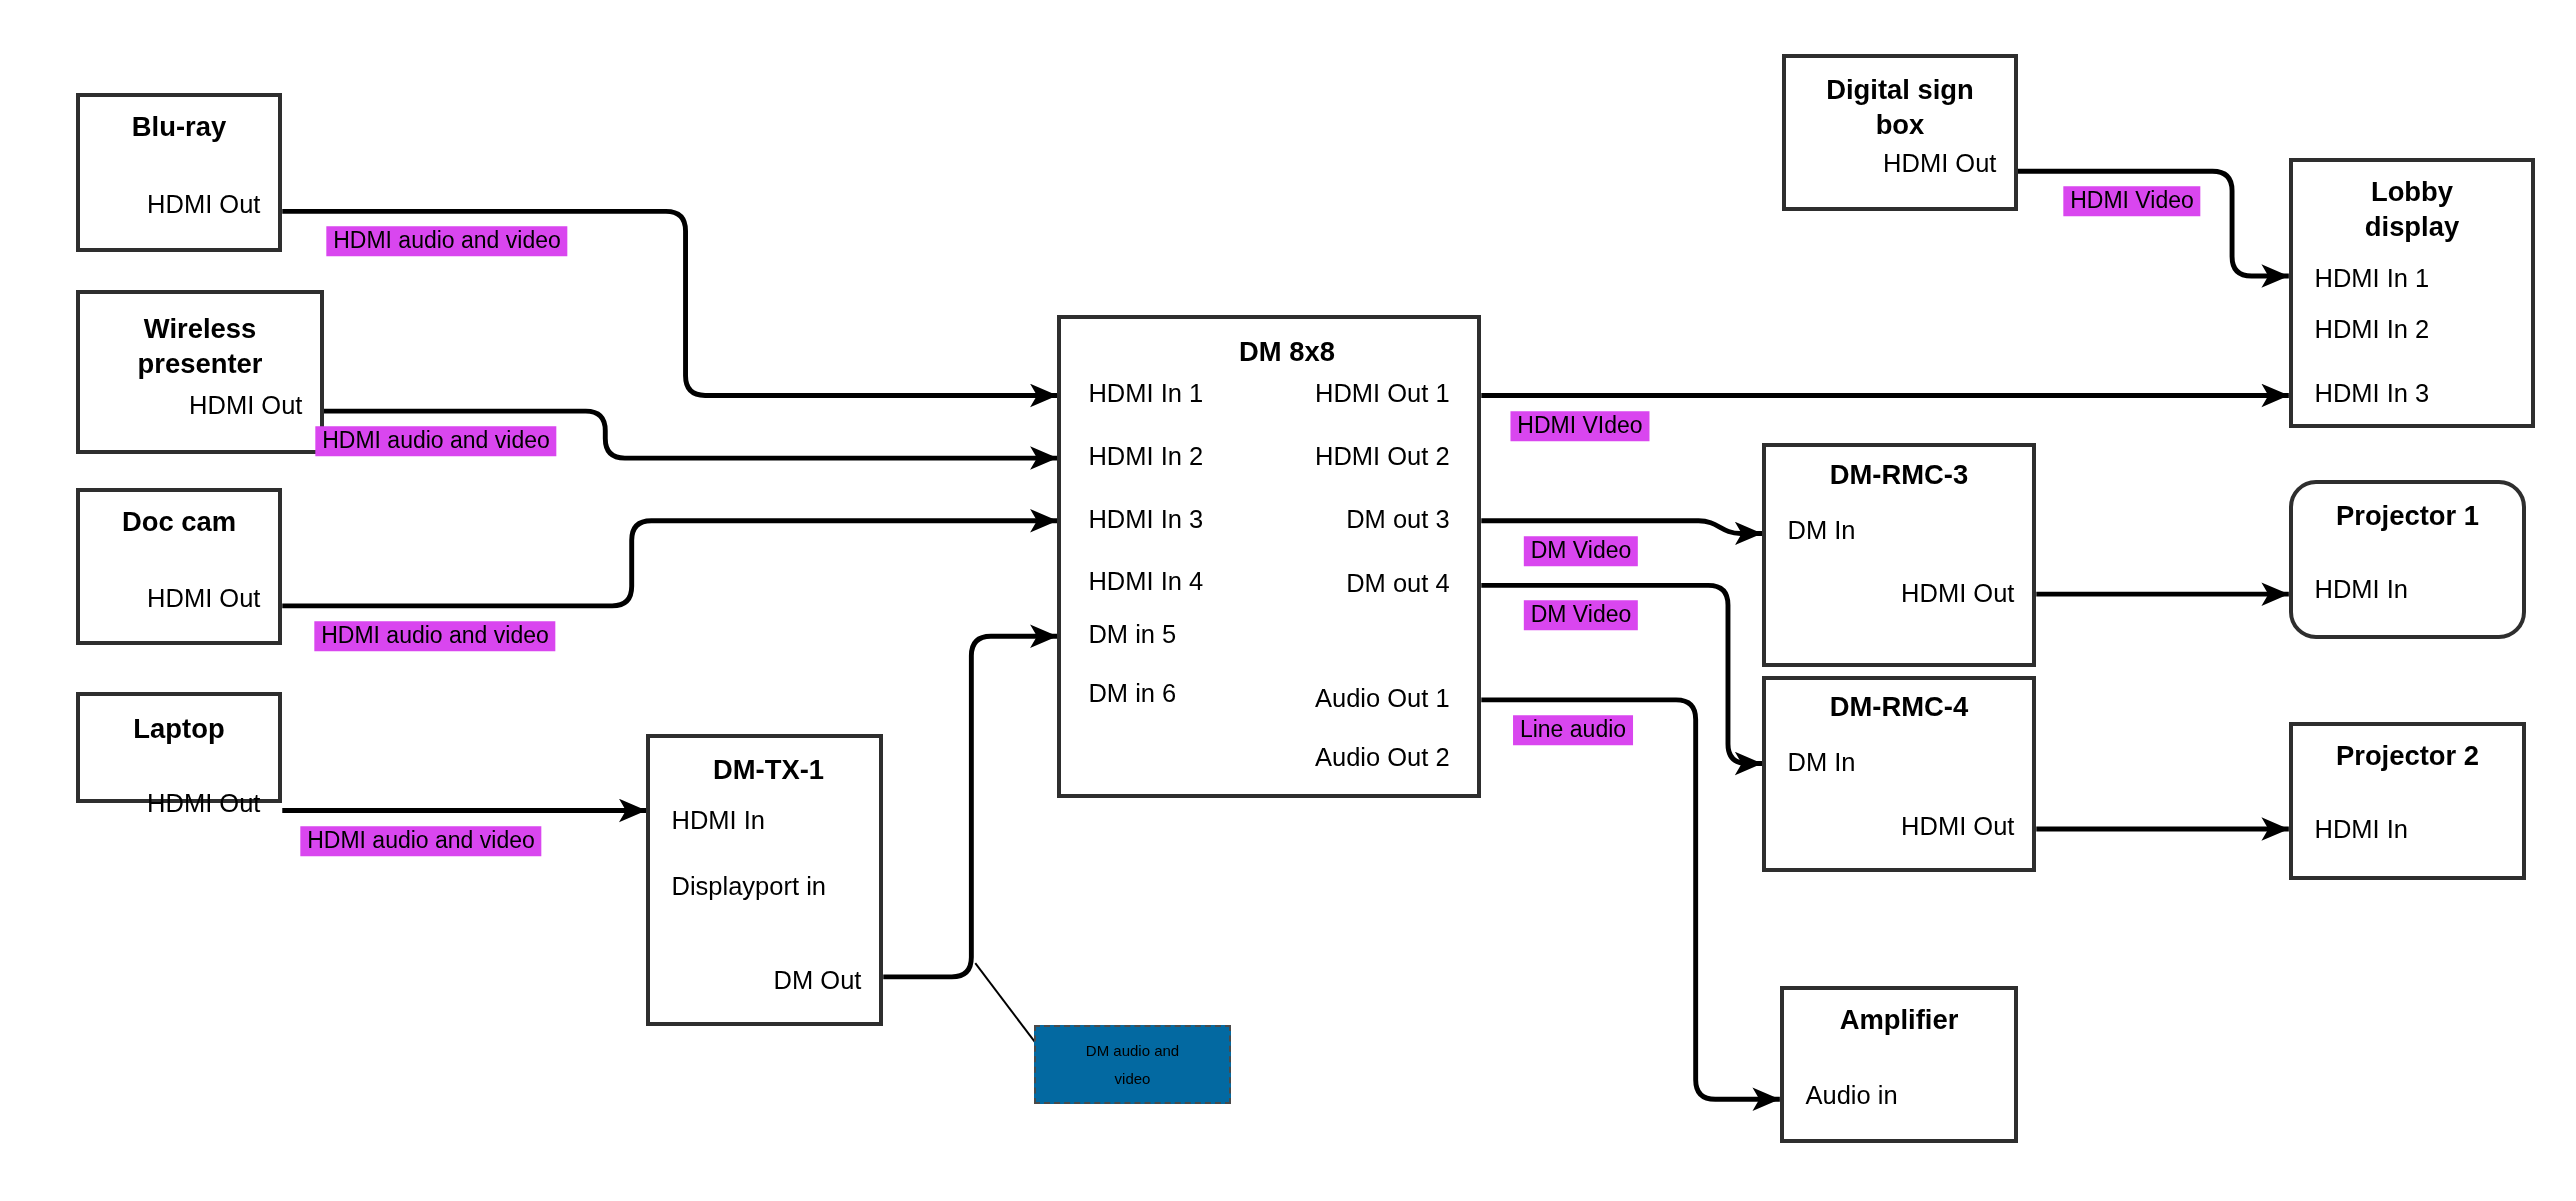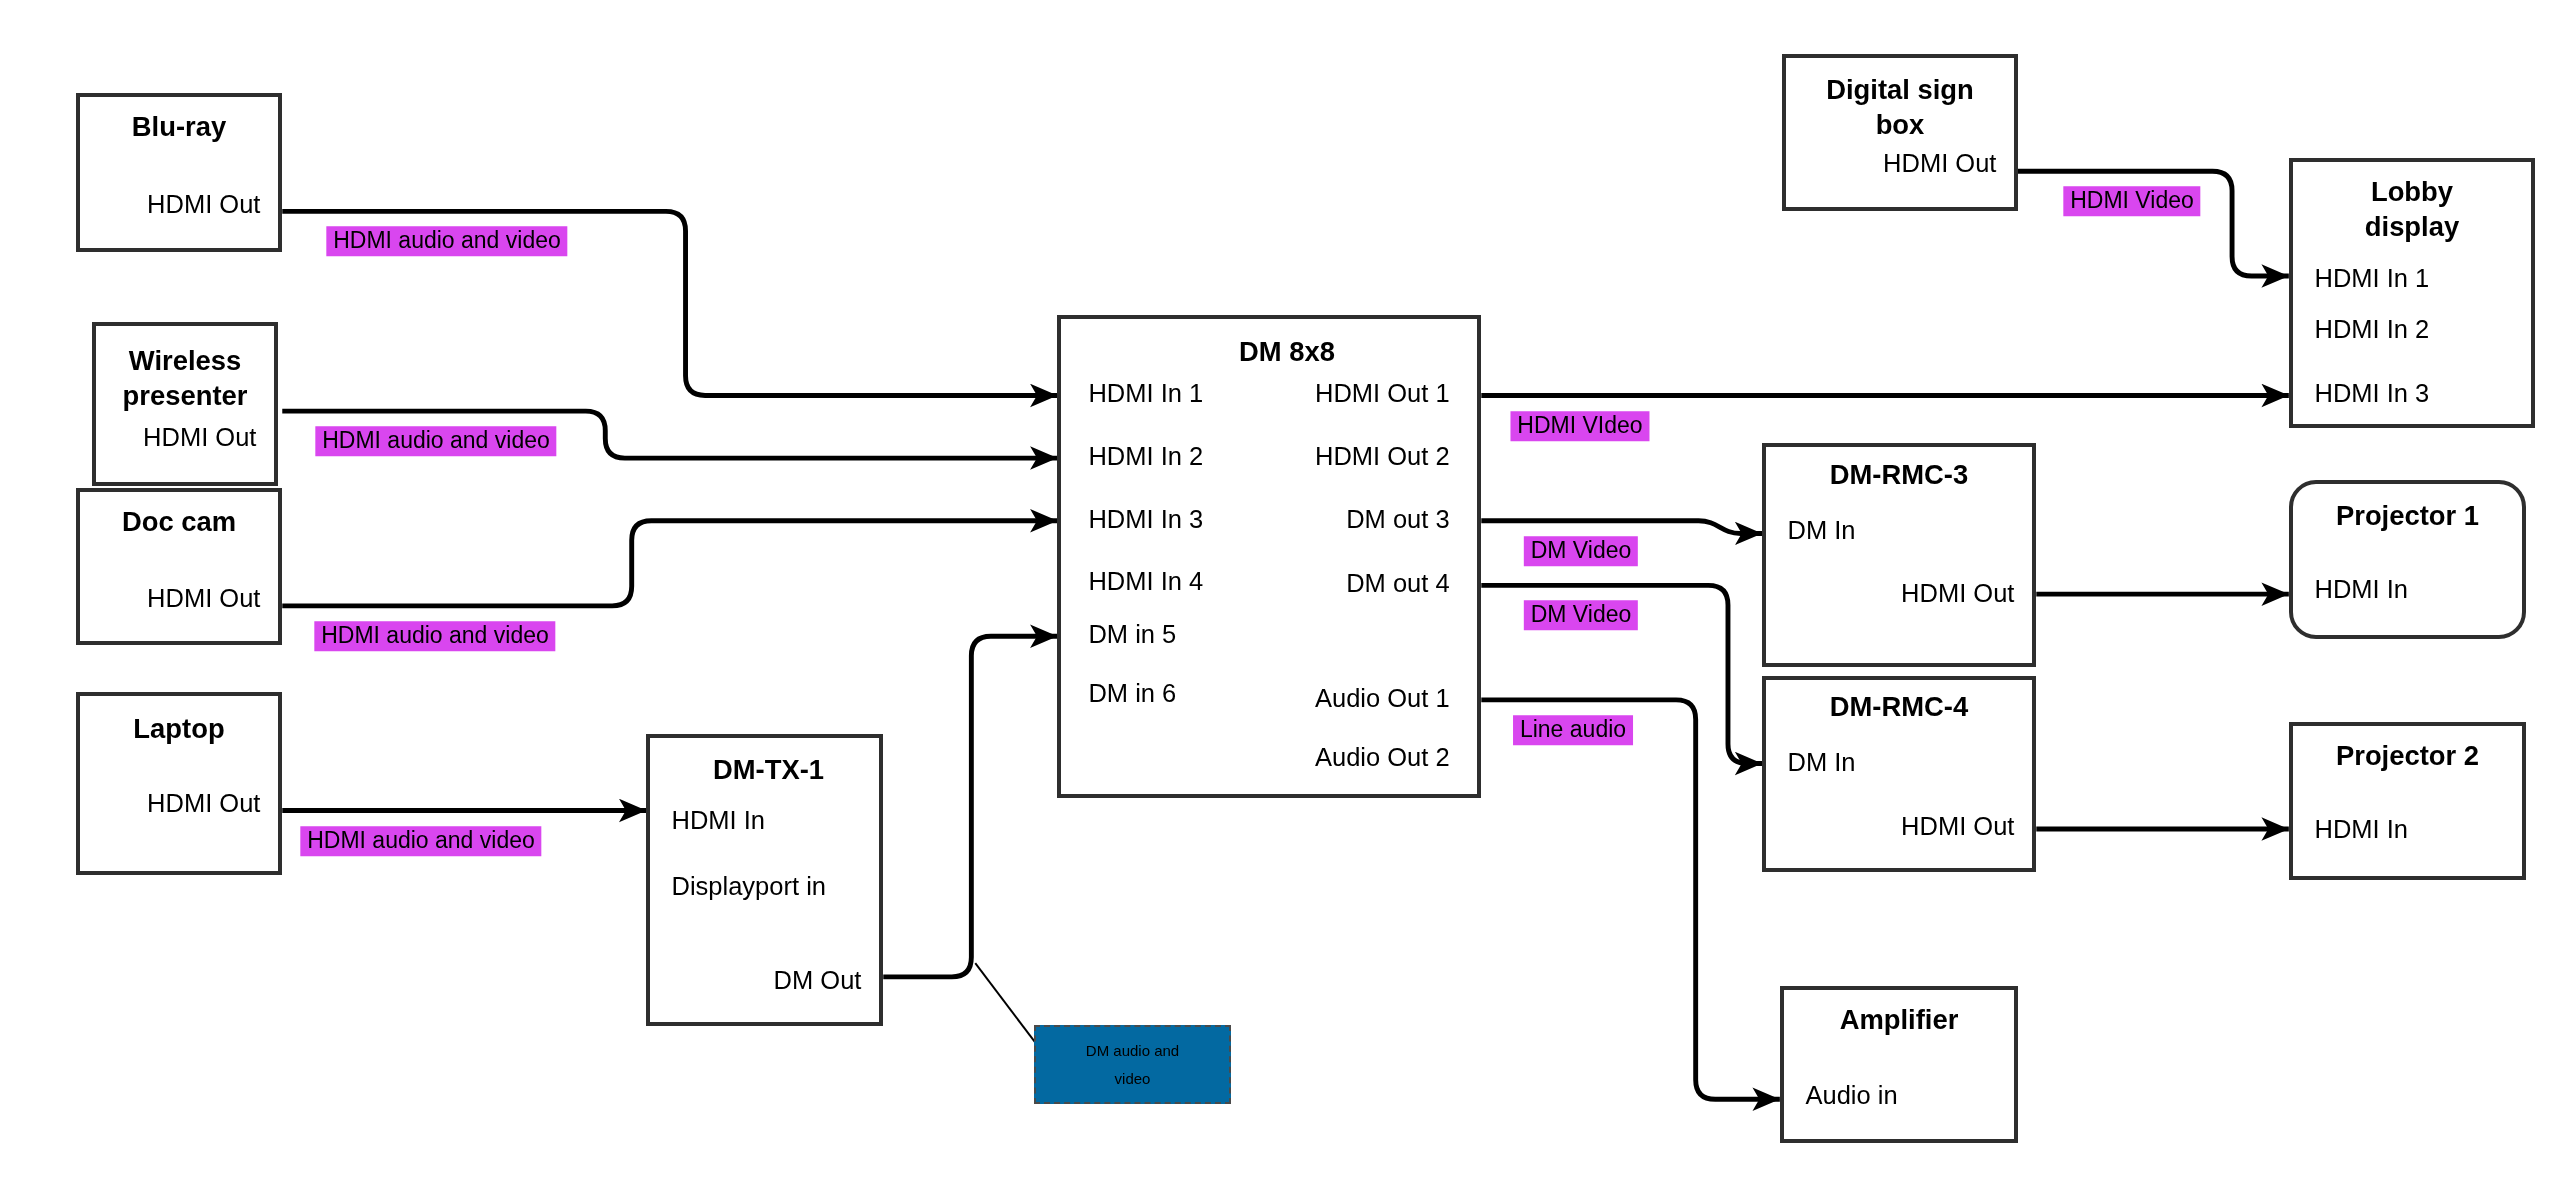--- a/index.html
+++ b/index.html
@@ -85,32 +85,32 @@
       <path d="M2080 847 H2338" marker-end="url(#arrow)"></path>
     </g>
     <path d="M996 984 L1058 1066" fill="none" stroke="#000000" stroke-width="2"></path>
   </svg>
 
   <div class="node" style="left:76px;top:93px;width:206px;height:159px;">
     <div class="title" style="top:29px;">Blu-ray</div>
     <span class="port pr" style="top:108px;">HDMI Out</span>
   </div>
 
-  <div class="node" style="left:92px;top:290px;width:186px;height:164px;margin-top:32px;">
+  <div class="node" style="left:76px;top:290px;width:248px;height:164px;">
     <div class="title" style="top:52px;">Wireless
 presenter</div>
     <span class="port pr" style="top:112px;">HDMI Out</span>
   </div>
 
   <div class="node" style="left:76px;top:488px;width:206px;height:157px;">
     <div class="title" style="top:29px;">Doc cam</div>
     <span class="port pr" style="top:107px;">HDMI Out</span>
   </div>
 
-  <div class="node" style="left:76px;top:692px;width:206px;height:183px;">
+  <div class="node" style="left:76px;top:692px;width:206px;height:111px;">
     <div class="title" style="top:32px;">Laptop</div>
     <span class="port pr" style="top:108px;">HDMI Out</span>
   </div>
 
   <div class="node" style="left:646px;top:734px;width:237px;height:292px;">
     <div class="title" style="top:31px;margin-left:8px;">DM-TX-1</div>
     <span class="port pl" style="top:83px;">HDMI In</span>
     <span class="port pl" style="top:149px;">Displayport in</span>
     <span class="port pr" style="top:243px;">DM Out</span>
   </div>

